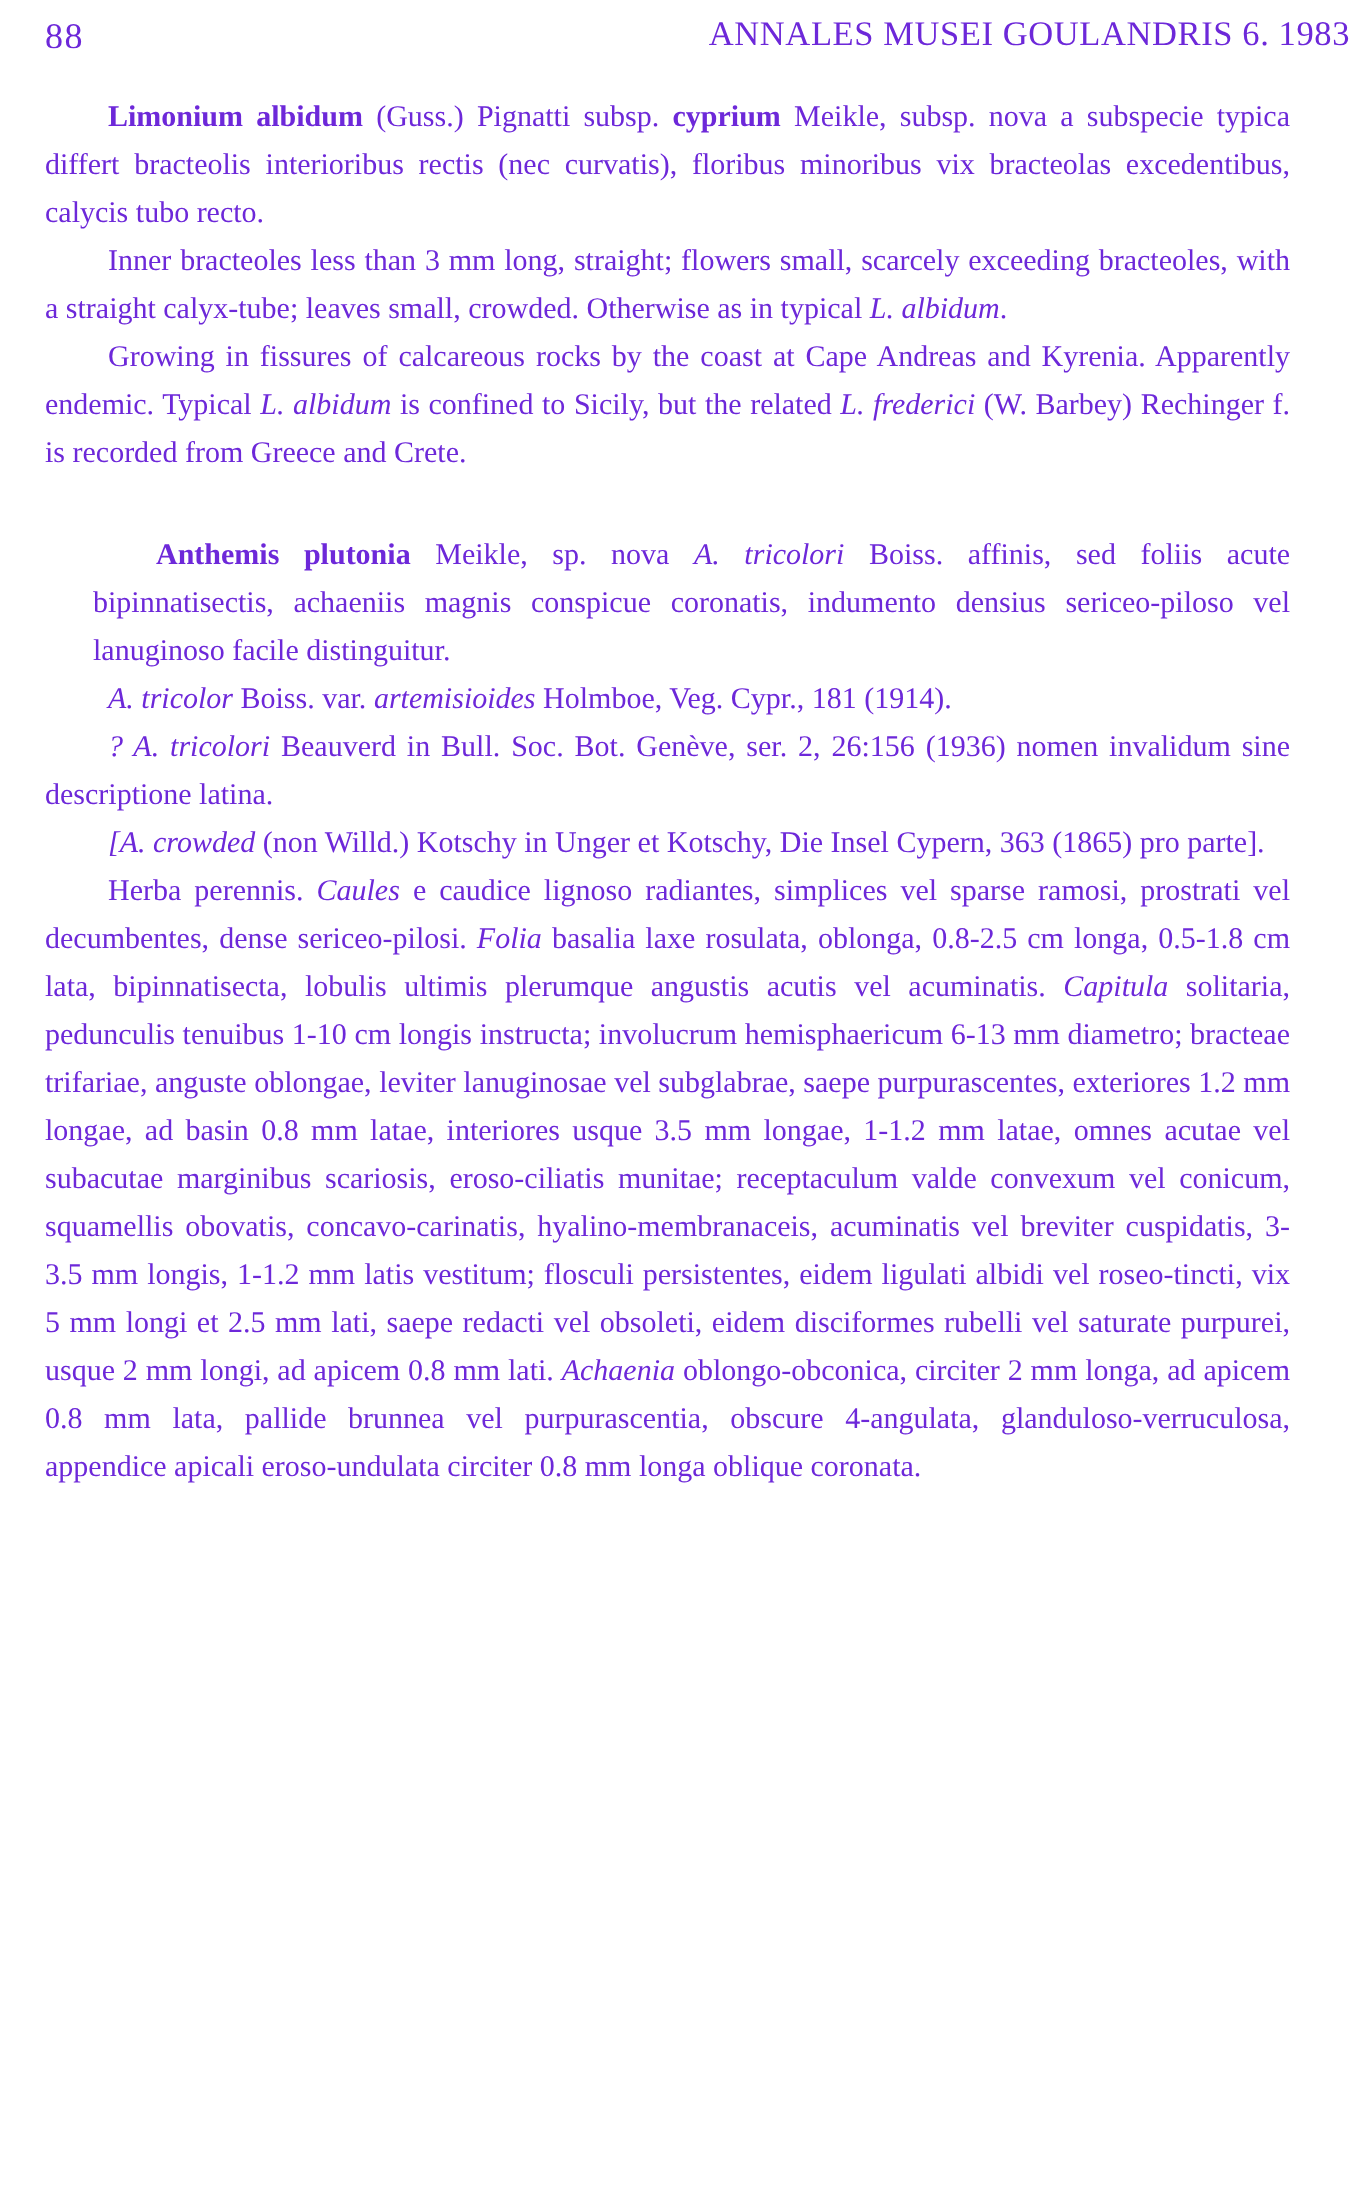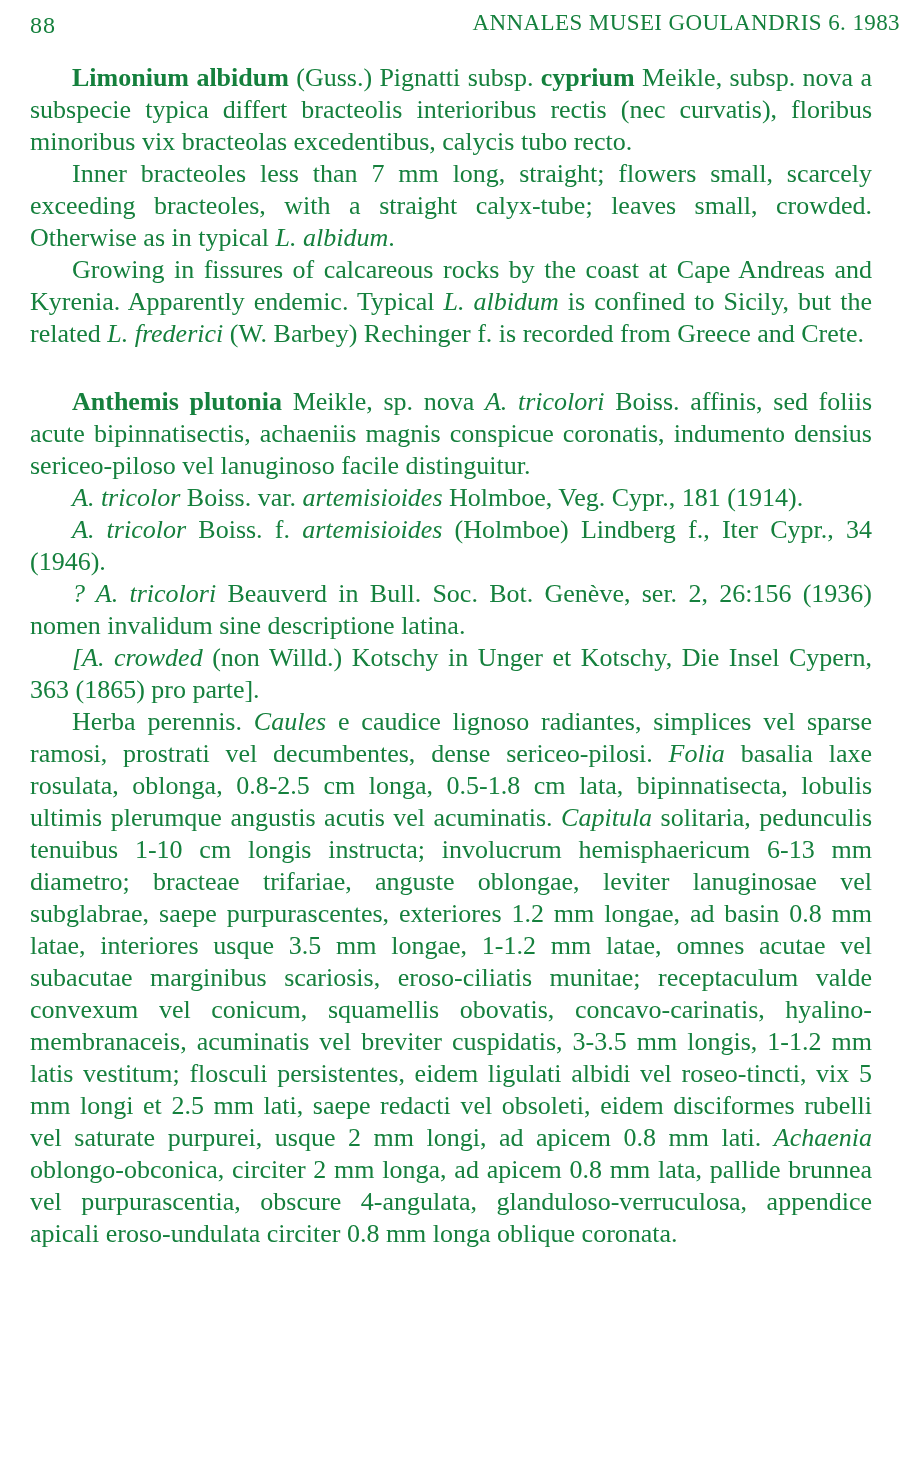--- a/index.html
+++ b/index.html
@@ -5,21 +5,21 @@
   html, body {
     margin: 0;
     padding: 0;
     background: #ffffff;
   }
   .page {
     position: relative;
     width: 900px;
     height: 1473px;
     background: #ffffff;
-    color: #15803d;
+    color: #6d28d9;
     font-family: "Liberation Serif", "DejaVu Serif", serif;
     overflow: hidden;
   }
   .page-header {
     position: absolute;
     top: 10px;
     left: 0;
     right: 0;
     text-align: right;
     font-size: 23px;
@@ -30,45 +30,45 @@
     position: absolute;
     left: 30px;
     top: 12px;
     font-size: 24px;
     letter-spacing: 1px;
   }
   .body-text {
     position: absolute;
     top: 62px;
     left: 30px;
-    right: 28px;
-    font-size: 26px;
+    right: 40px;
+    font-size: 20px;
     line-height: 32px;
     text-align: justify;
   }
   p.para {
     margin: 0;
     text-indent: 42px;
   }
   p.space-before {
     margin-top: 36px;
+    margin-left: 32px;
   }
   .b { font-weight: bold; }
   .i { font-style: italic; }
 </style>
 </head>
 <body>
 
 <div class="page">
   <span class="page-number">88</span>
   <div class="page-header">ANNALES MUSEI GOULANDRIS 6. 1983</div>
   <div class="body-text">
       <p class="para"><span class="b">Limonium albidum</span><span> (Guss.) Pignatti subsp. </span><span class="b">cyprium</span><span> Meikle, subsp. nova a subspecie typica differt bracteolis interioribus rectis (nec curvatis), floribus minoribus vix bracteolas excedentibus, calycis tubo recto.</span></p>
-      <p class="para"><span>Inner bracteoles less than 7 mm long, straight; flowers small, scarcely exceeding bracteoles, with a straight calyx-tube; leaves small, crowded. Otherwise as in typical </span><span class="i">L. albidum</span><span>.</span></p>
+      <p class="para"><span>Inner bracteoles less than 3 mm long, straight; flowers small, scarcely exceeding bracteoles, with a straight calyx-tube; leaves small, crowded. Otherwise as in typical </span><span class="i">L. albidum</span><span>.</span></p>
       <p class="para"><span>Growing in fissures of calcareous rocks by the coast at Cape Andreas and Kyrenia. Apparently endemic. Typical </span><span class="i">L. albidum</span><span> is confined to Sicily, but the related </span><span class="i">L. frederici</span><span> (W. Barbey) Rechinger f. is recorded from Greece and Crete.</span></p>
       <p class="para space-before"><span class="b">Anthemis plutonia</span><span> Meikle, sp. nova </span><span class="i">A. tricolori</span><span> Boiss. affinis, sed foliis acute bipinnatisectis, achaeniis magnis conspicue coronatis, indumento densius sericeo-piloso vel lanuginoso facile distinguitur.</span></p>
       <p class="para"><span class="i">A. tricolor</span><span> Boiss. var. </span><span class="i">artemisioides</span><span> Holmboe, Veg. Cypr., 181 (1914).</span></p>
-      <p class="para"><span class="i">A. tricolor</span><span> Boiss. f. </span><span class="i">artemisioides</span><span> (Holmboe) Lindberg f., Iter Cypr., 34 (1946).</span></p>
       <p class="para"><span class="i">? A. tricolori</span><span> Beauverd in Bull. Soc. Bot. Genève, ser. 2, 26:156 (1936) nomen invalidum sine descriptione latina.</span></p>
       <p class="para"><span class="i">[A. crowded</span><span> (non Willd.) Kotschy in Unger et Kotschy, Die Insel Cypern, 363 (1865) pro parte].</span></p>
       <p class="para"><span>Herba perennis. </span><span class="i">Caules</span><span> e caudice lignoso radiantes, simplices vel sparse ramosi, prostrati vel decumbentes, dense sericeo-pilosi. </span><span class="i">Folia</span><span> basalia laxe rosulata, oblonga, 0.8-2.5 cm longa, 0.5-1.8 cm lata, bipinnatisecta, lobulis ultimis plerumque angustis acutis vel acuminatis. </span><span class="i">Capitula</span><span> solitaria, pedunculis tenuibus 1-10 cm longis instructa; involucrum hemisphaericum 6-13 mm diametro; bracteae trifariae, anguste oblongae, leviter lanuginosae vel subglabrae, saepe purpurascentes, exteriores 1.2 mm longae, ad basin 0.8 mm latae, interiores usque 3.5 mm longae, 1-1.2 mm latae, omnes acutae vel subacutae marginibus scariosis, eroso-ciliatis munitae; receptaculum valde convexum vel conicum, squamellis obovatis, concavo-carinatis, hyalino-membranaceis, acuminatis vel breviter cuspidatis, 3-3.5 mm longis, 1-1.2 mm latis vestitum; flosculi persistentes, eidem ligulati albidi vel roseo-tincti, vix 5 mm longi et 2.5 mm lati, saepe redacti vel obsoleti, eidem disciformes rubelli vel saturate purpurei, usque 2 mm longi, ad apicem 0.8 mm lati. </span><span class="i">Achaenia</span><span> oblongo-obconica, circiter 2 mm longa, ad apicem 0.8 mm lata, pallide brunnea vel purpurascentia, obscure 4-angulata, glanduloso-verruculosa, appendice apicali eroso-undulata circiter 0.8 mm longa oblique coronata.</span></p>
     </div>
 </div>
 
 </body></html>

